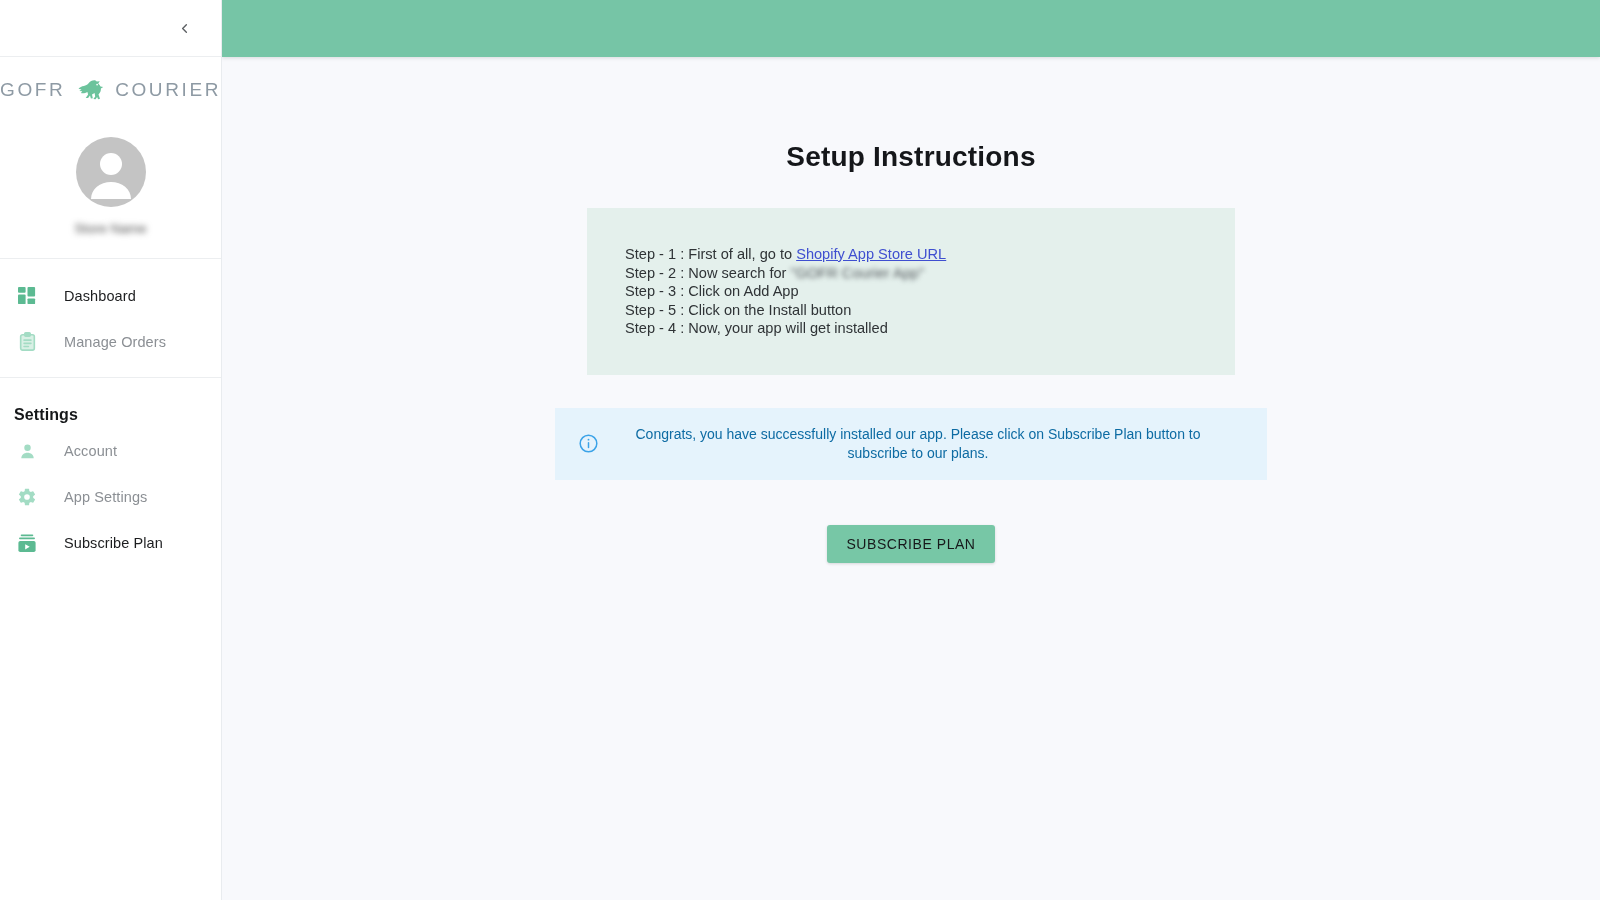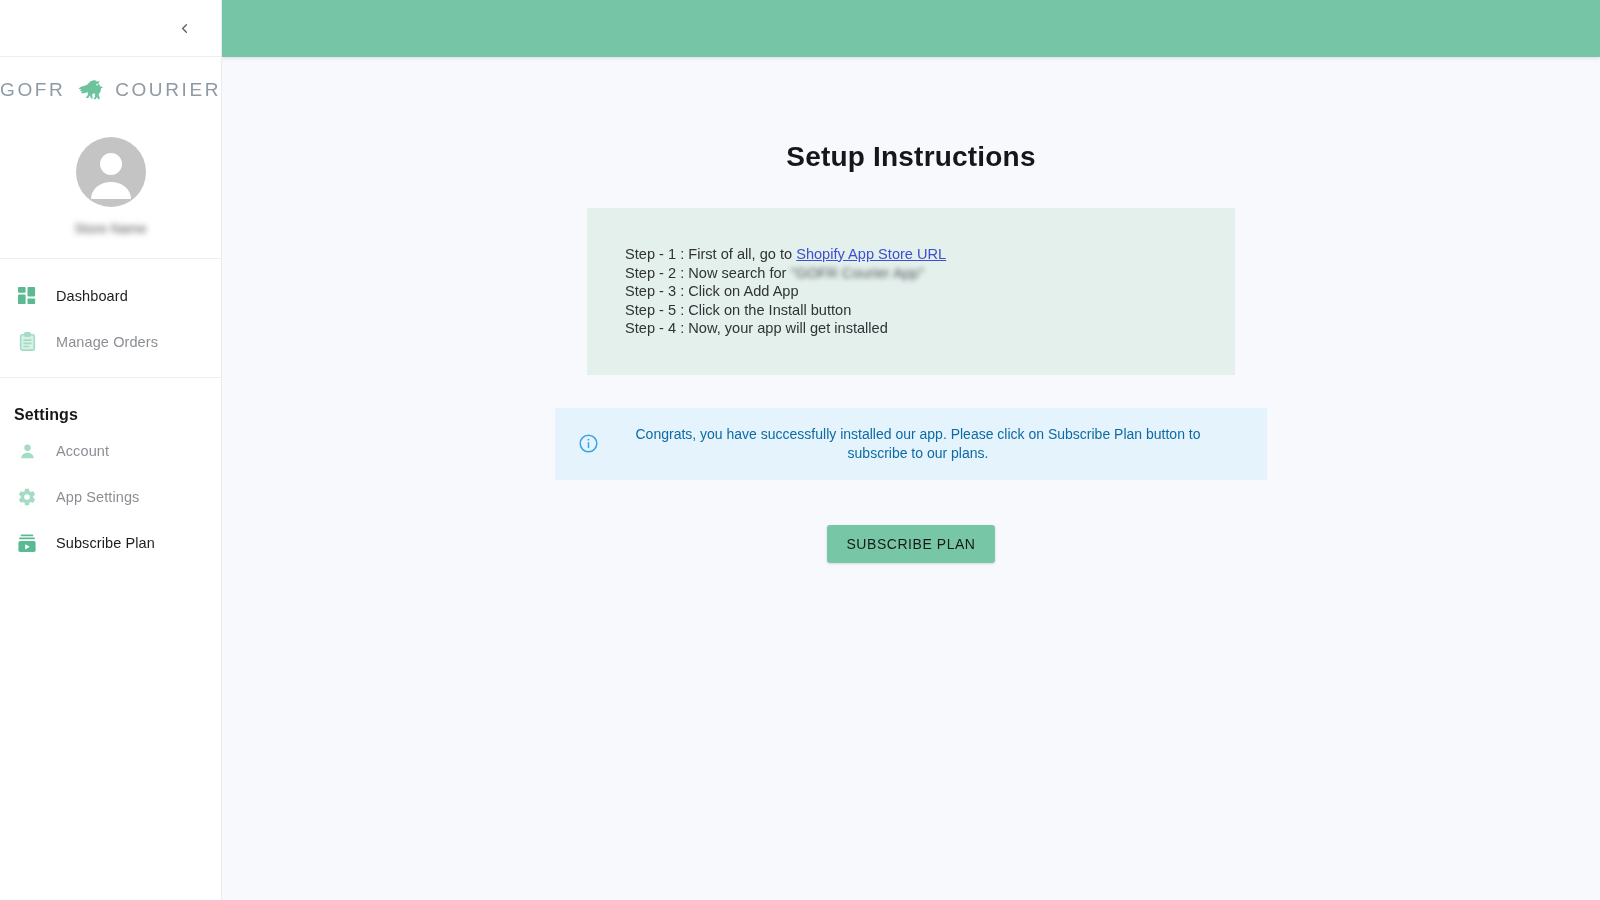--- a/index.html
+++ b/index.html
@@ -105,21 +105,21 @@
     -webkit-filter: blur(3px);
     user-select: none;
   }
 
   .nav-group { padding: 14px 0 12px 0; }
   .nav-group.bordered { border-bottom: 1px solid #eceef0; }
 
   .nav-item {
     display: flex;
     align-items: center;
-    gap: 16px;
+    gap: 24px;
     padding: 10px 0 10px 14px;
     cursor: pointer;
     text-decoration: none;
   }
   .nav-icon {
     width: 26px;
     height: 26px;
     display: flex;
     align-items: center;
     justify-content: center;

